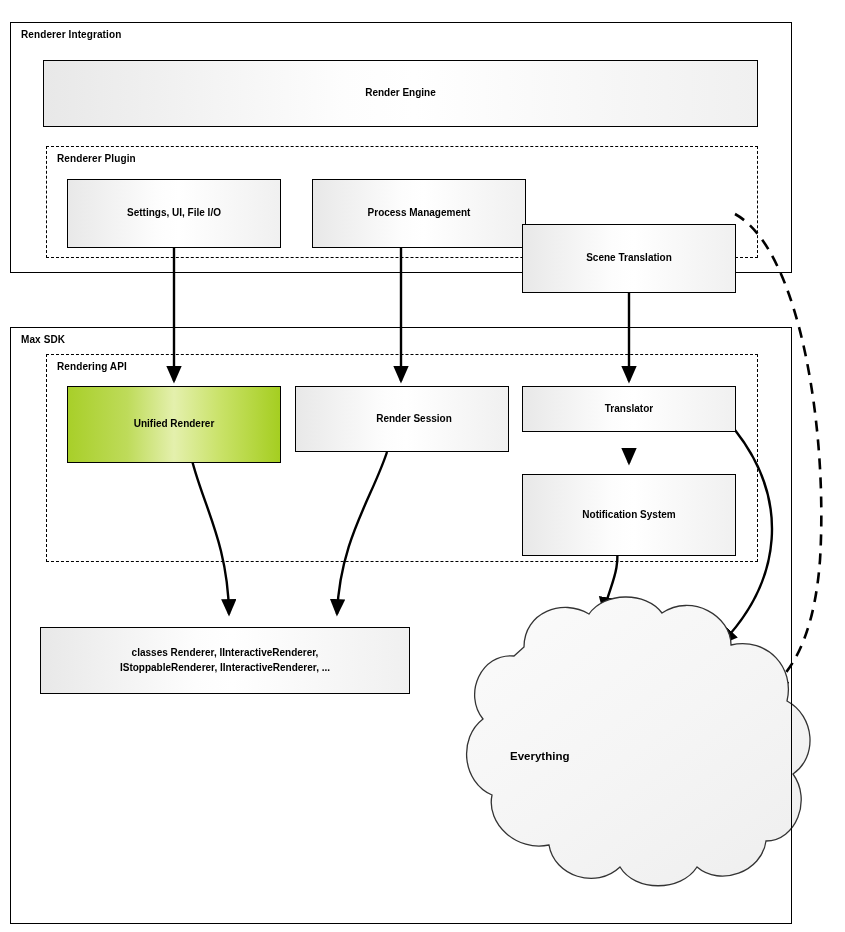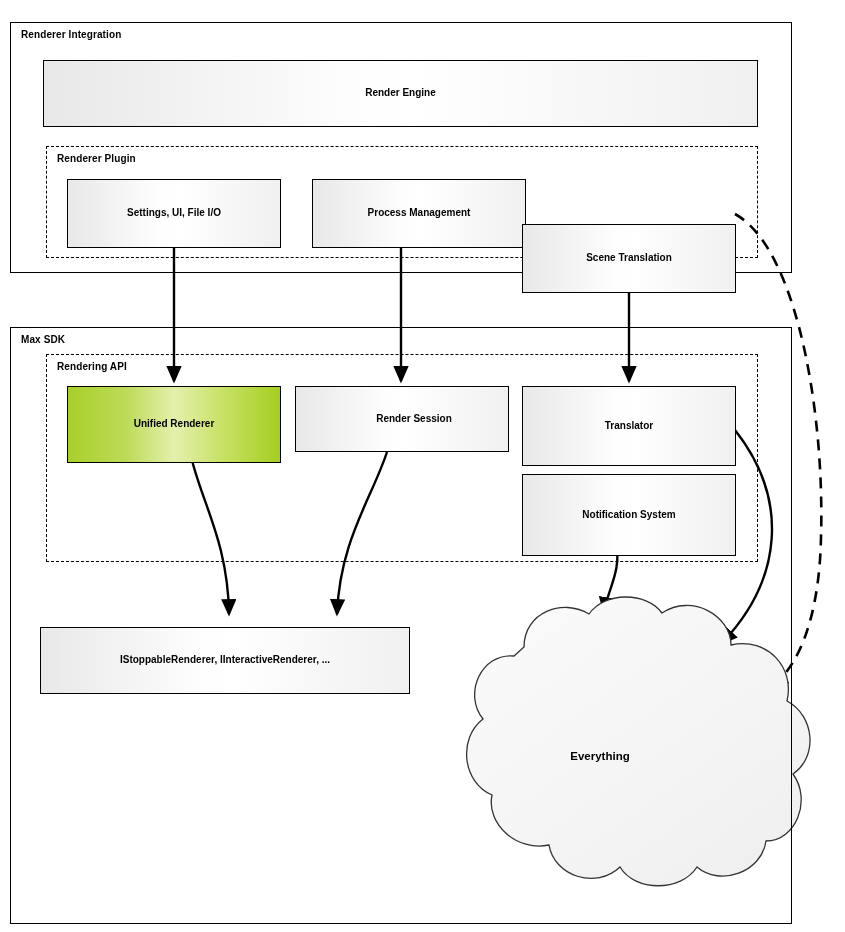--- a/index.html
+++ b/index.html
@@ -64,21 +64,20 @@
   }
   .node span {
     display: block;
     padding: 0 8px;
   }
   .cloud-label {
     position: absolute;
     font-size: 11.5px;
     font-weight: bold;
     color: #000000;
-    text-align: center;
     white-space: nowrap;
   }
 </style>
 </head>
 <body>
 
 <div id="canvas">
 
   <svg id="edges" viewBox="0 0 845 932" width="845" height="932" xmlns="http://www.w3.org/2000/svg">
     <defs>
@@ -164,27 +163,28 @@
   </div>
 
   <div class="node accent" style="left:67px; top:386px; width:214px; height:77px;">
     <span>Unified Renderer</span>
   </div>
 
   <div class="node" style="left:295px; top:386px; width:214px; height:66px;padding-left:24px;">
     <span>Render Session</span>
   </div>
 
-  <div class="node" style="left:522px; top:386px; width:214px; height:80px;">
+  <div class="node" style="left:522px; top:386px; width:214px; height:46px;">
     <span>Translator</span>
   </div>
 
   <div class="node" style="left:522px; top:474px; width:214px; height:82px;">
     <span>Notification System</span>
   </div>
 
   <div class="node" style="left:40px; top:627px; width:370px; height:67px; flex-direction:column;">
+    <span>classes Renderer, IInteractiveRenderer,</span>
     <span>IStoppableRenderer, IInteractiveRenderer, ...</span>
   </div>
 
   <div class="cloud-label" style="left:510px; top:750px; width:180px;">Everything</div>
 
 </div>
 
 </body></html>

